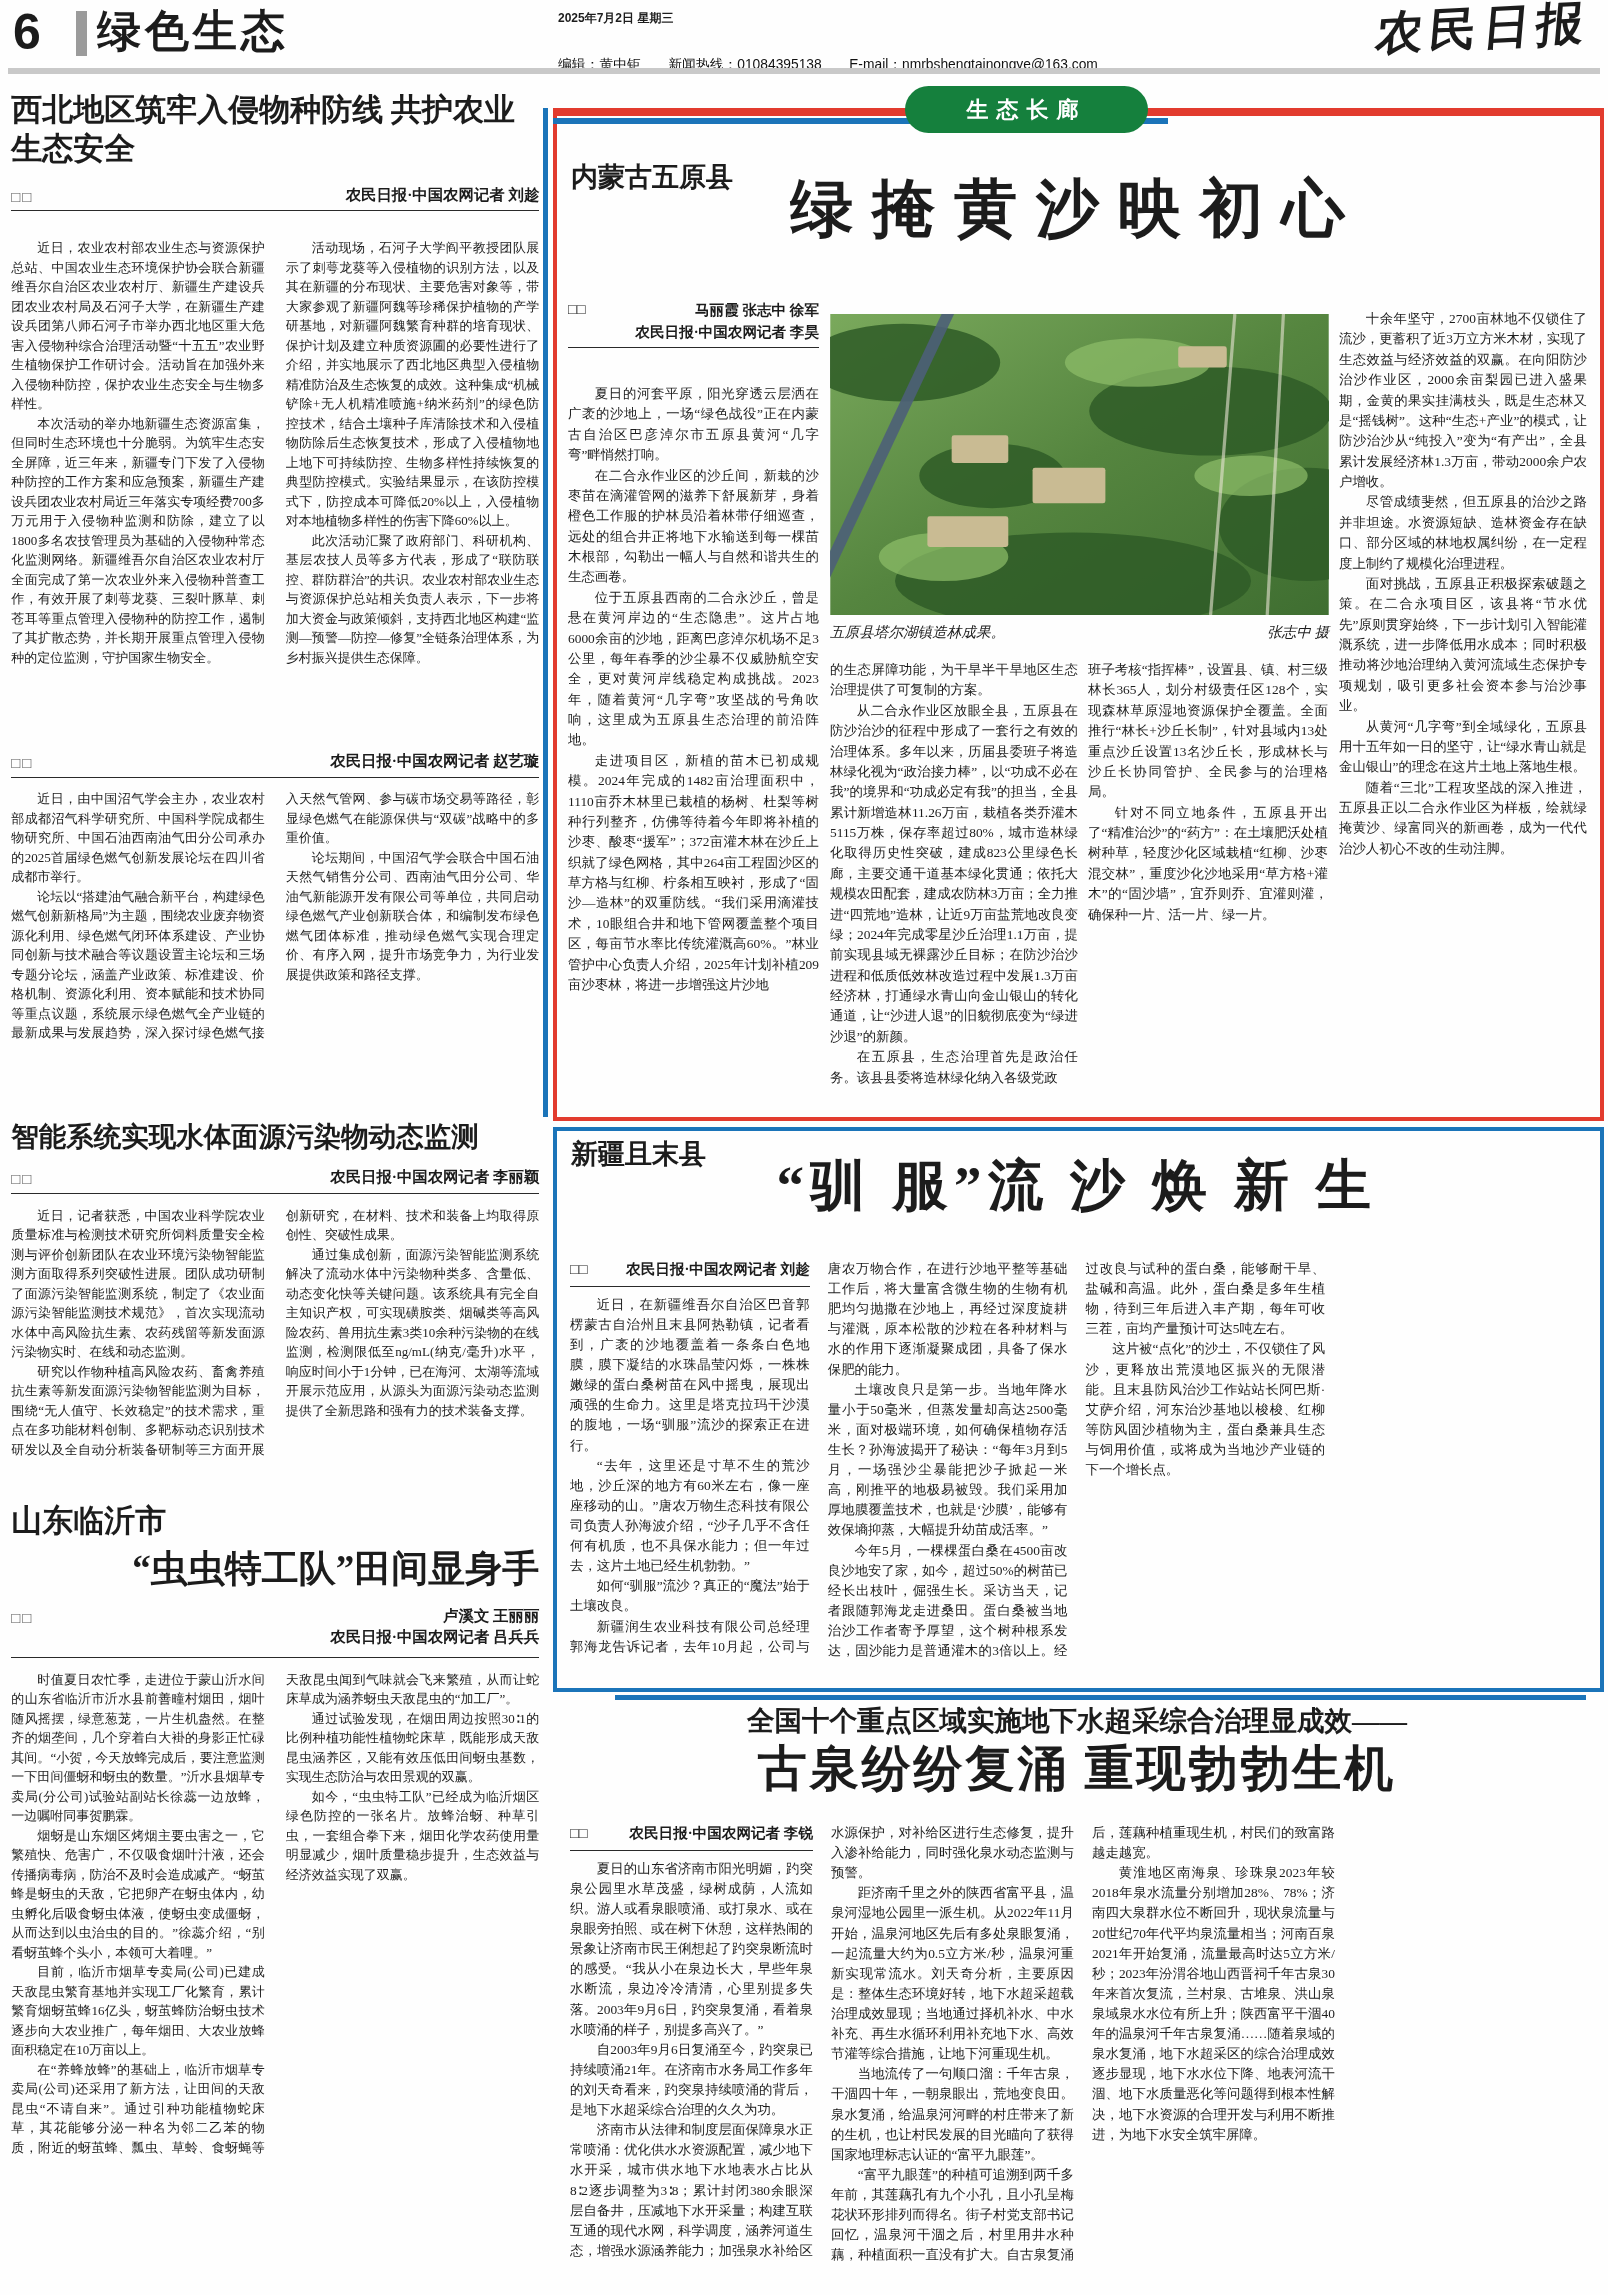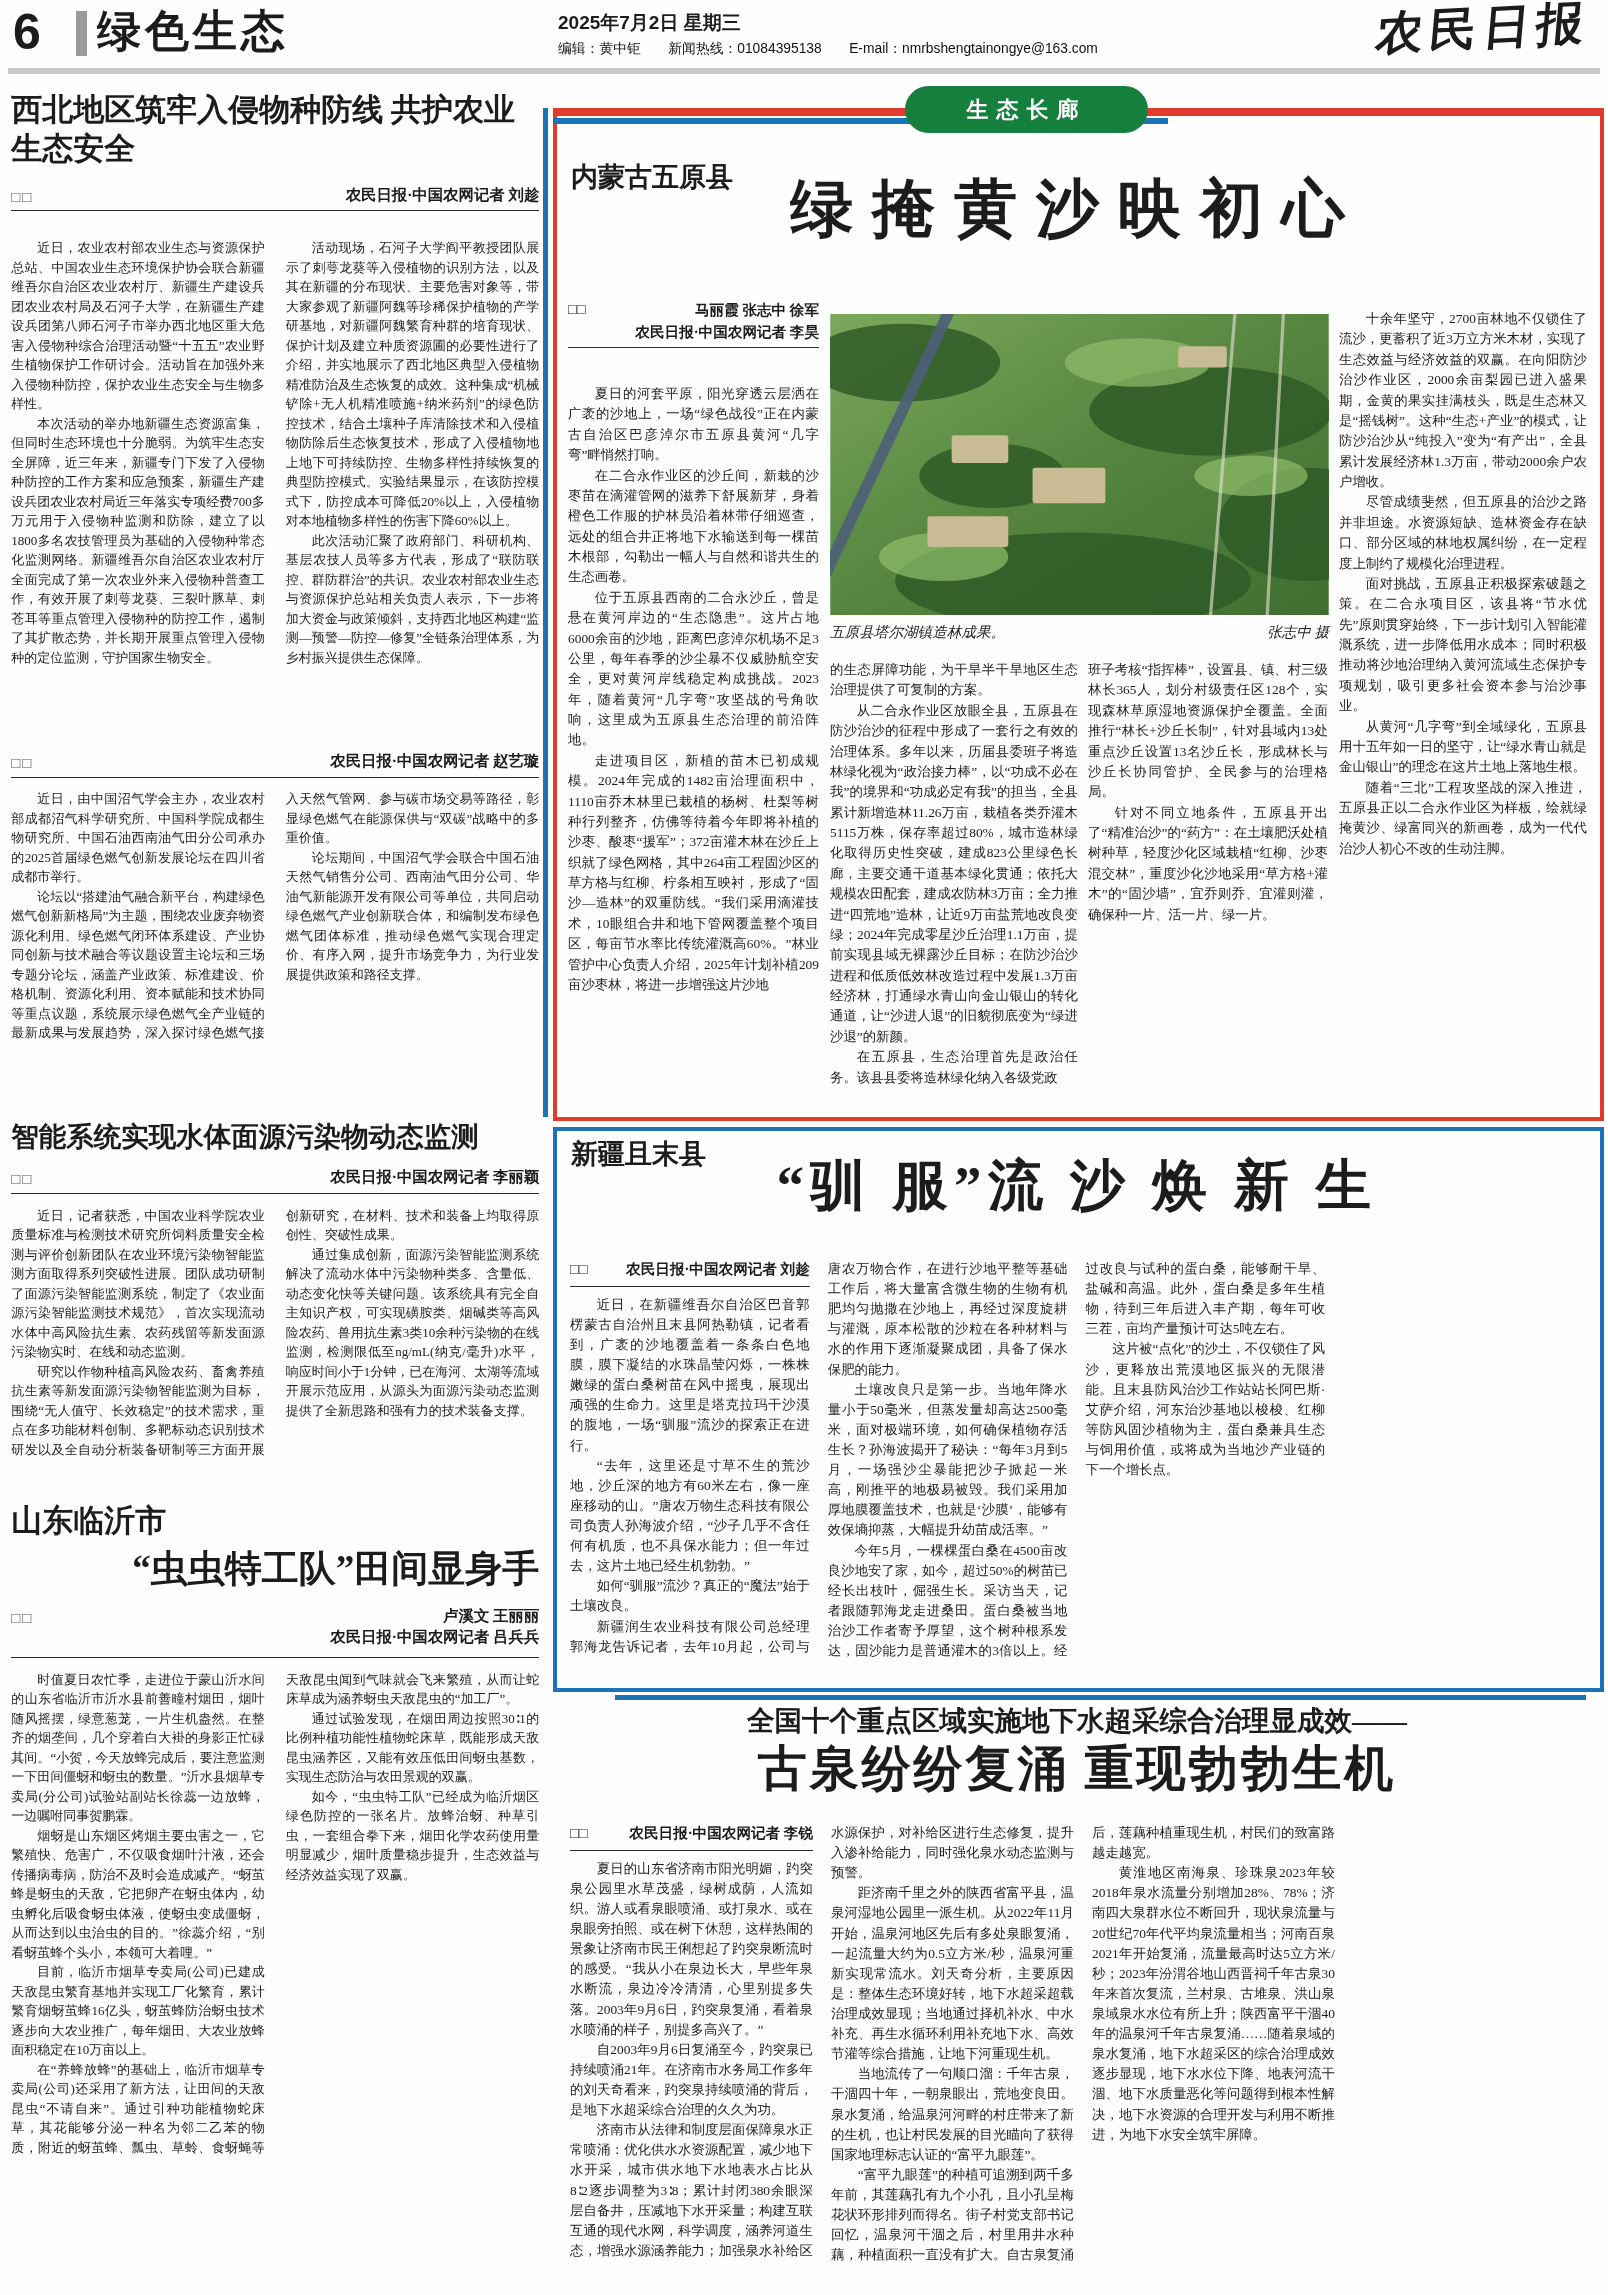--- a/index.html
+++ b/index.html
@@ -3,21 +3,21 @@
 <meta charset="utf-8">
 <style>
   html,body{margin:0;padding:0;}
   body{width:1608px;height:2295px;position:relative;background:#fefefe;
        font-family:"Liberation Serif","DejaVu Serif",serif;color:#1c1c1c;}
   .abs{position:absolute;}
   
   .pagenum{font-family:"Liberation Sans",sans-serif;font-weight:900;font-size:50px;line-height:1;}
   .graybar{background:#9b9b9b;}
   .section-title{font-family:"Liberation Sans",sans-serif;font-weight:900;font-size:44px;line-height:1.1;letter-spacing:4px;}
-  .hdr-date{font-family:"Liberation Sans",sans-serif;font-weight:700;font-size:19px;}
+  .hdr-date{font-family:"Liberation Sans",sans-serif;font-weight:700;font-size:12px;}
   .hdr-info{font-family:"Liberation Sans",sans-serif;font-size:13.8px;display:flex;gap:27.5px;color:#111;}
   .masthead{font-weight:900;font-size:47px;letter-spacing:6.5px;transform:rotate(-3deg) skewX(-8deg);line-height:1;}
   .hdr-rule{background:#c9c9c9;}
   
   .ltitle{font-weight:900;line-height:1.25;}
   .byline{display:flex;justify-content:space-between;align-items:flex-end;
           border-bottom:1.6px solid #2a2a2a;padding-bottom:4.9px;font-size:15.4px;}
   .byline .mark{color:#555;letter-spacing:1.6px;}
   .byline .who{font-weight:700;}
   .body-2col{column-gap:21px;column-count:2;column-fill:auto;text-align:justify;overflow:hidden;}
@@ -41,21 +41,21 @@
   .hrule-red{background:#e23b2e;}
   .vrule-blue{background:#1b74b9;}
 </style>
 </head>
 <body>
 
 <div class="abs pagenum" style="left:13px;top:6.5px;">6</div>
 <div class="abs graybar" style="left:76px;top:11.3px;width:10.5px;height:45px;"></div>
 <div class="abs section-title" style="left:97px;top:6.5px;">绿色生态</div>
 <div class="abs hdr-date" style="left:558px;top:9.7px;">2025年7月2日  星期三</div>
-<div class="abs hdr-info" style="left:558px;top:40px;">
+<div class="abs hdr-info" style="left:558px;top:56px;">
   <span>编辑：黄中钜</span>
   <span>新闻热线：01084395138</span>
   <span>E-mail：nmrbshengtainongye@163.com</span>
 </div>
 <div class="abs masthead" style="left:1376px;top:4.9px;">农民日报</div>
 <div class="abs hdr-rule" style="left:8px;top:68px;width:1592px;height:5.7px;"></div>
 
 <div class="abs" style="left:11.3px;top:91px;width:528px;">
   <div class="ltitle" style="font-size:31px;">西北地区筑牢入侵物种防线 共护农业生态安全</div>
   <div class="byline" style="margin-top:16px;">

